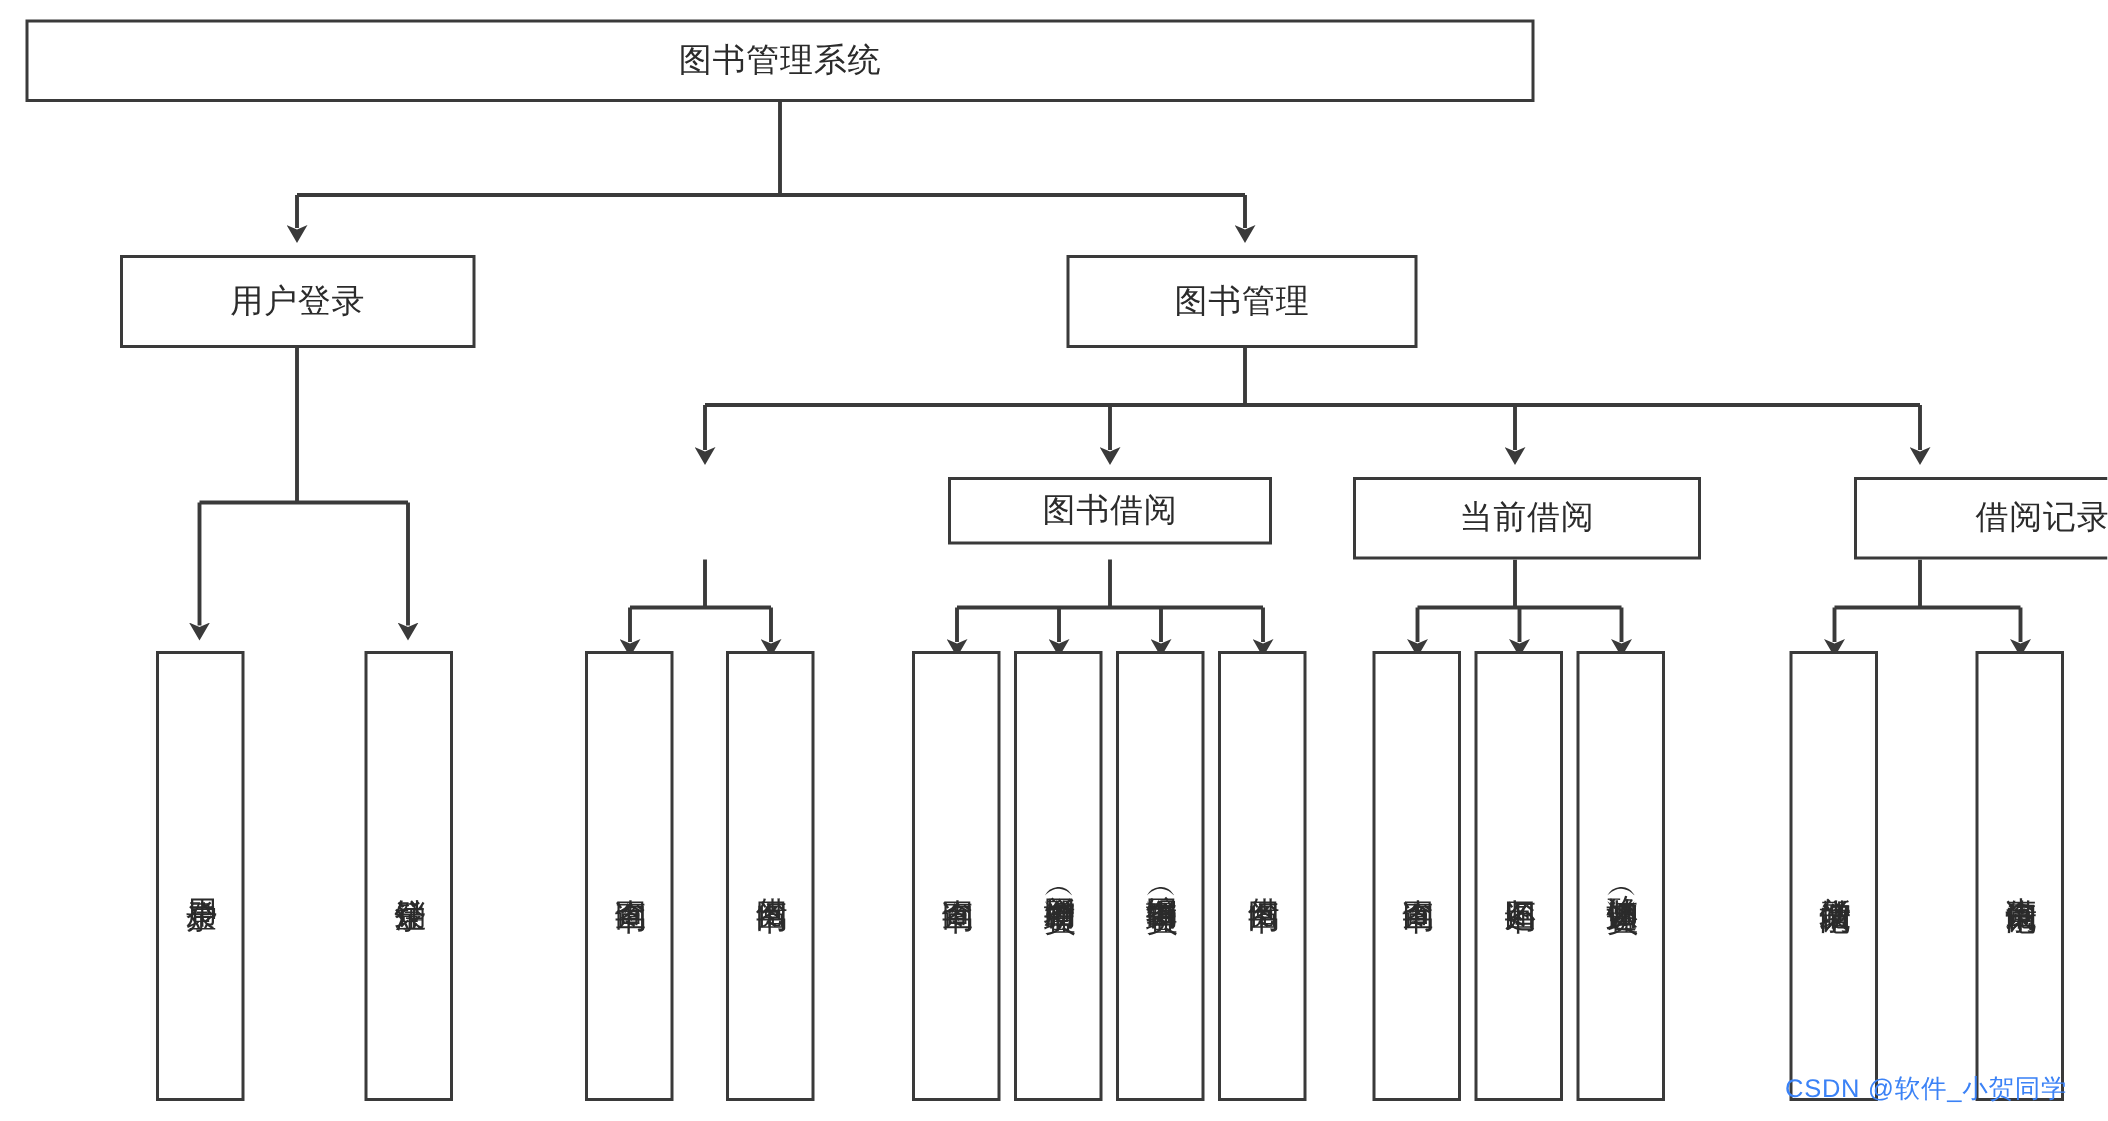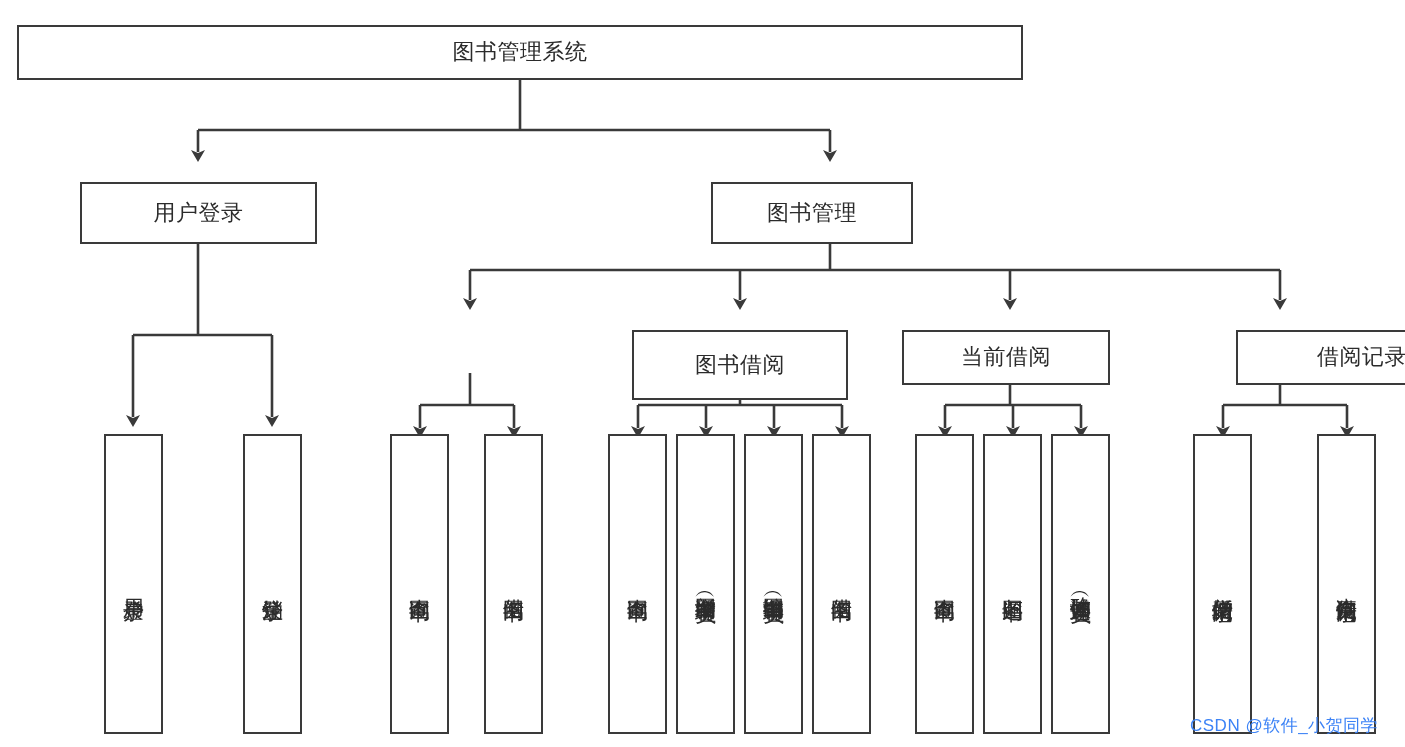--- a/index.html
+++ b/index.html
@@ -33,21 +33,20 @@
     color: #2b2b2b;
     display: flex;
     align-items: center;
     justify-content: center;
     text-align: center;
   }
   .node-h {
     font-size: 22px;
     line-height: 1.2;
     letter-spacing: 0.5px;
-    margin-top: 12px;
   }
   .node-v {
     font-size: 21px;
     line-height: 1.15;
     letter-spacing: 1px;
     writing-mode: vertical-rl;
     text-orientation: upright;
     padding: 6px 0;
     white-space: nowrap;
   }
@@ -120,30 +119,30 @@
   </svg>
 
   <div class="node node-h" style="left:17px; top:13px; width:1006px; height:55px;">
     <span>图书管理系统</span>
   </div>
 
   <div class="node node-h" style="left:80px; top:170px; width:237px; height:62px;">
     <span>用户登录</span>
   </div>
 
-  <div class="node node-h" style="left:711px; top:170px; width:202px; height:62px;">
+  <div class="node node-h" style="left:711px; top:170px; width:234px; height:62px;">
     <span>图书管理</span>
   </div>
 
 
-  <div class="node node-h" style="left:632px; top:318px; width:216px; height:70px;">
+  <div class="node node-h" style="left:632px; top:318px; width:216px; height:45px;">
     <span>图书借阅</span>
   </div>
 
-  <div class="node node-h" style="left:902px; top:318px; width:208px; height:55px;">
+  <div class="node node-h" style="left:902px; top:318px; width:232px; height:55px;">
     <span>当前借阅</span>
   </div>
 
   <div class="node node-h" style="left:1236px; top:318px; width:252px; height:55px;">
     <span>借阅记录</span>
   </div>
 
   <div class="node node-v" style="left:104px; top:434px; width:59px; height:300px;">
     <span>用户登录</span>
   </div>

